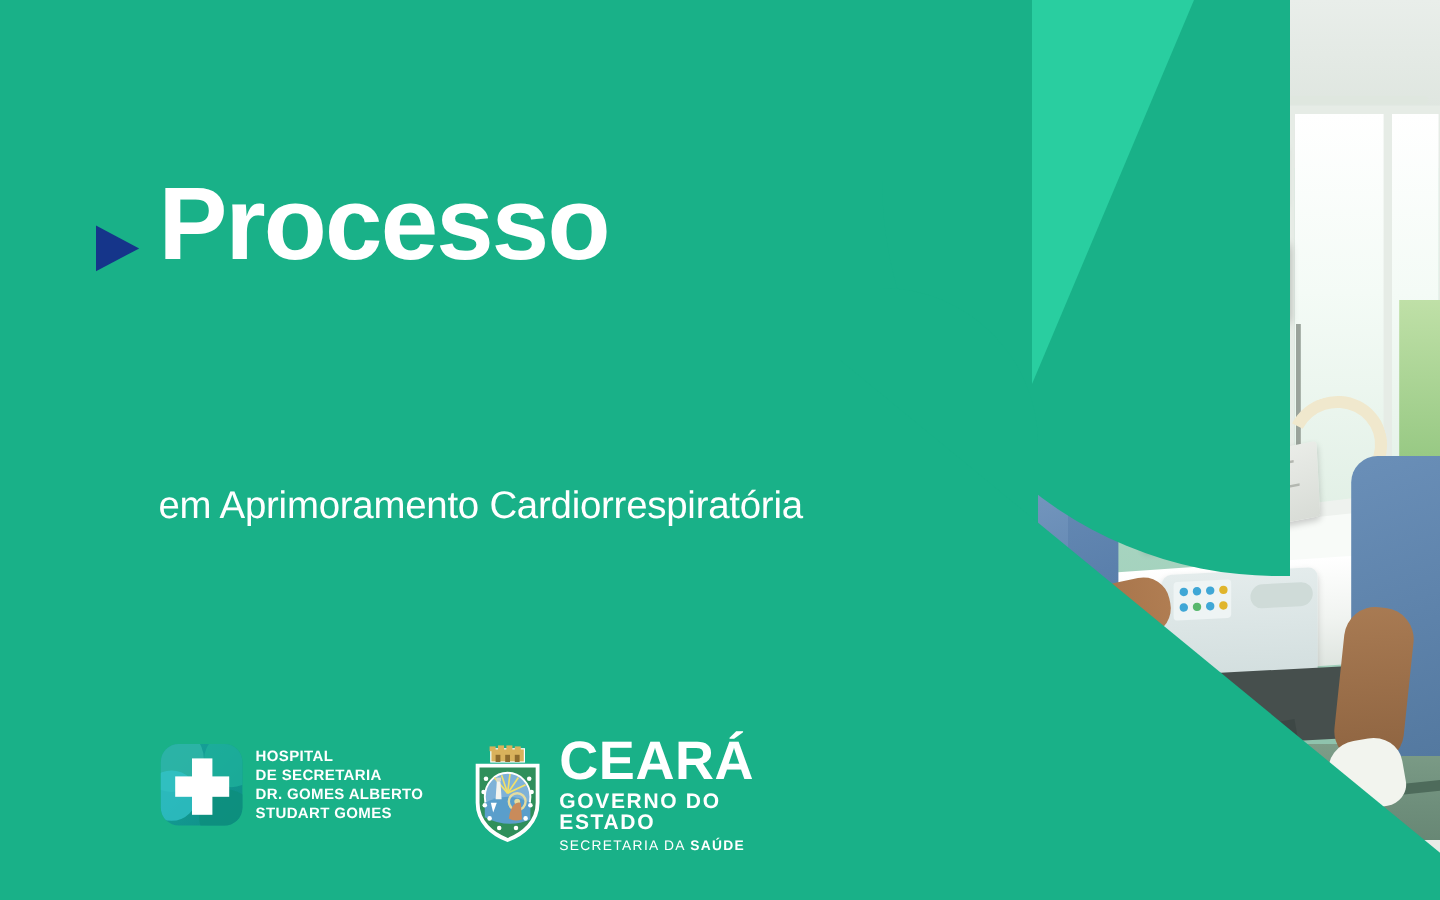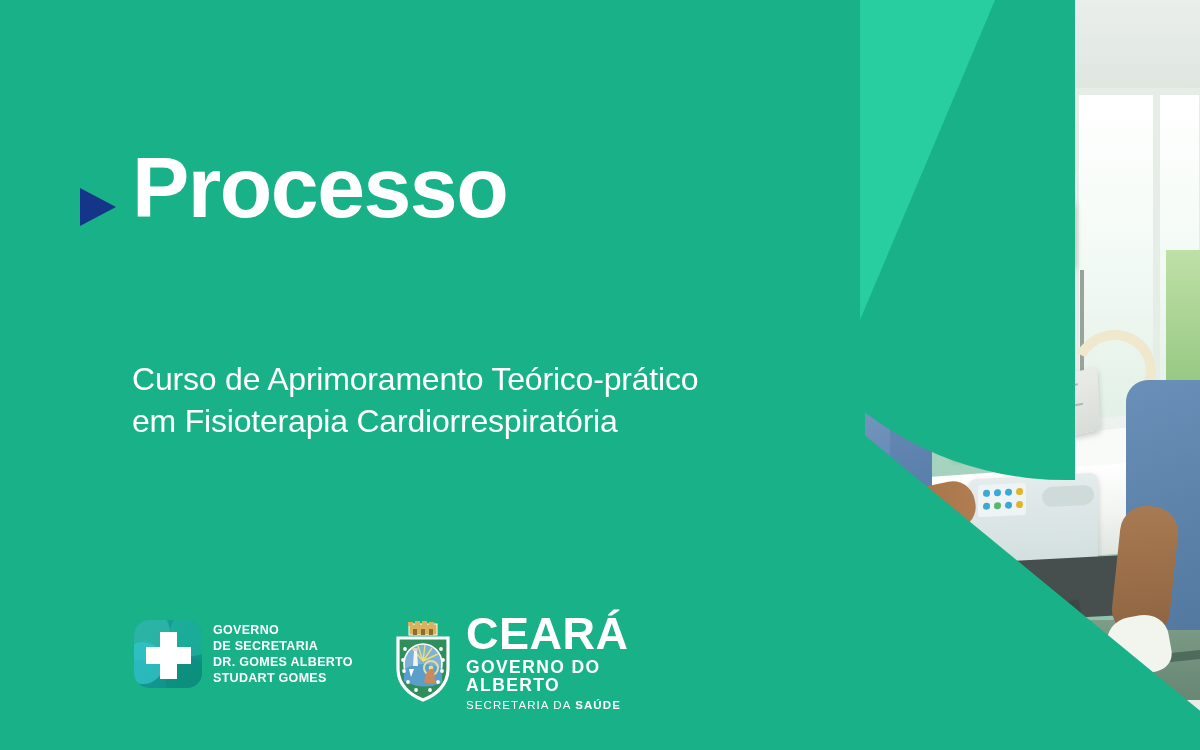--- a/index.html
+++ b/index.html
@@ -601,35 +601,35 @@
     <div class="wedge-light"></div>
   </div>
 
   <div class="content">
 
     <div class="title-row">
       <span class="play-tri"></span>
       <h1 class="title"><span>Processo</span><br></h1>
     </div>
 
-    <p class="subtitle"><span>Curso de Aprimoramento Teórico-prático</span><br><span>em Fisioterapia Cardiorrespiratória</span></p>
+    <p class="subtitle"><br><span>em Aprimoramento Cardiorrespiratória</span></p>
 
 
     <div class="logos">
 
       <div class="logo-hosp">
         <div class="hosp-mark">
           <span class="hosp-blob1"></span>
           <span class="hosp-blob2"></span>
           <span class="hosp-blob3"></span>
           <span class="hosp-blob4"></span>
           <span class="hosp-cross"></span>
         </div>
         <div class="hosp-text">
-          <div>GOVERNO</div>
+          <div>HOSPITAL</div>
           <div>DE SECRETARIA</div>
           <div>DR. GOMES ALBERTO</div>
           <div>STUDART GOMES</div>
         </div>
       </div>
 
       <div class="logo-ceara">
         <div class="ceara-shield">
           <svg viewBox="0 0 62 82" width="62" height="82" aria-hidden="true">
 
@@ -675,21 +675,21 @@
               <circle cx="38" cy="69" r="1.9"></circle>
               <circle cx="46" cy="61" r="1.9"></circle>
               <circle cx="50" cy="50" r="1.9"></circle>
               <circle cx="51" cy="39" r="1.9"></circle>
               <circle cx="49" cy="28" r="1.9"></circle>
             </g>
           </svg>
         </div>
         <div class="ceara-text">
           <div class="ceara-name">CEARÁ</div>
-          <div class="ceara-gov">GOVERNO DO ALBERTO</div>
+          <div class="ceara-gov">GOVERNO DO ESTADO</div>
           <div class="ceara-sec"><span>SECRETARIA DA </span><b>SAÚDE</b></div>
         </div>
       </div>
 
     </div>
   </div>
 
 </div>
 
 </body></html>

